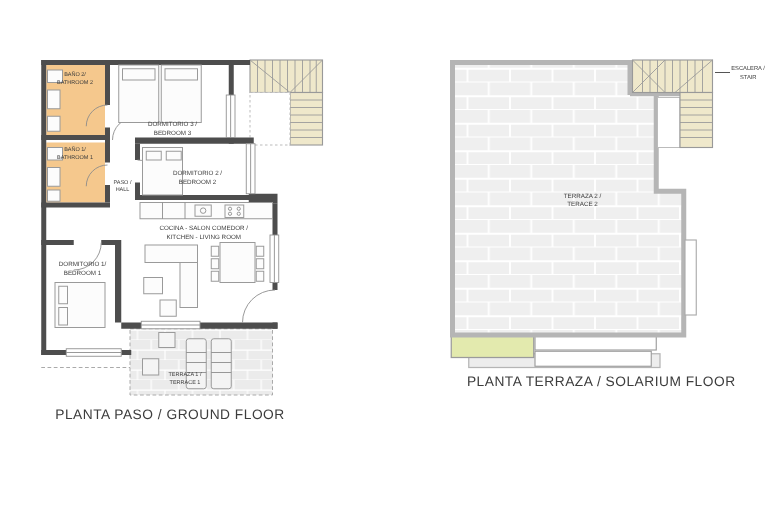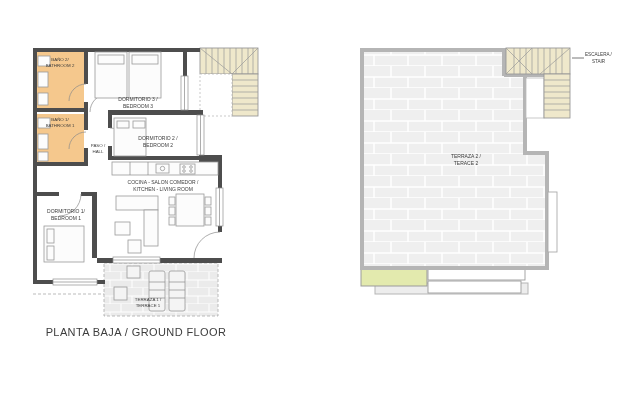--- a/index.html
+++ b/index.html
@@ -227,14 +227,15 @@
       <text class="rlabel-l" x="585" y="56">ESCALERA /</text>
       <text class="rlabel-l" x="592" y="63">STAIR</text>
     </g>
 
     <g>
       <text class="rlabel" x="466" y="158">TERRAZA 2 /</text>
       <text class="rlabel" x="466" y="165">TERACE 2</text>
     </g>
   </svg>
 
-  <div class="caption" style="left:24px;top:326px;width:224px;">PLANTA BAJA / GROUND FLOOR</div>
+  <div class="caption" style="left:24px;top:326px;width:224px;">PLANTA PASO / GROUND FLOOR</div>
+  <div class="caption" style="left:368px;top:300px;width:226px;">PLANTA TERRAZA / SOLARIUM FLOOR</div>
 </div>
 
 </body></html>

